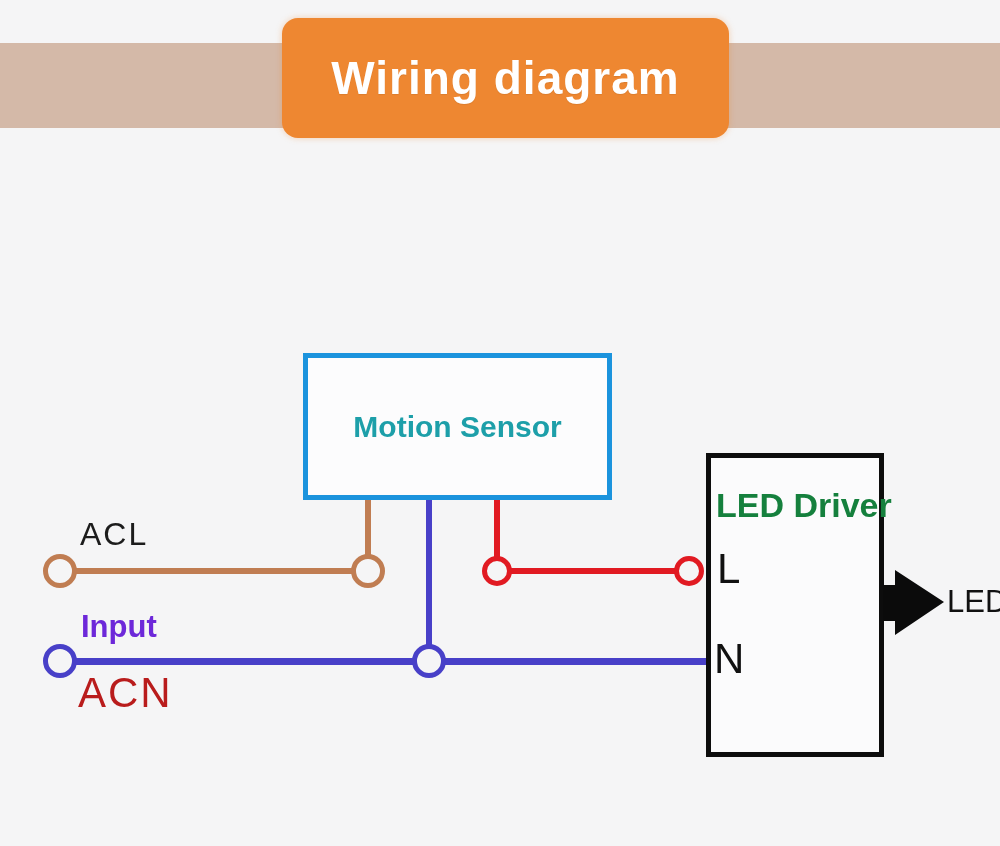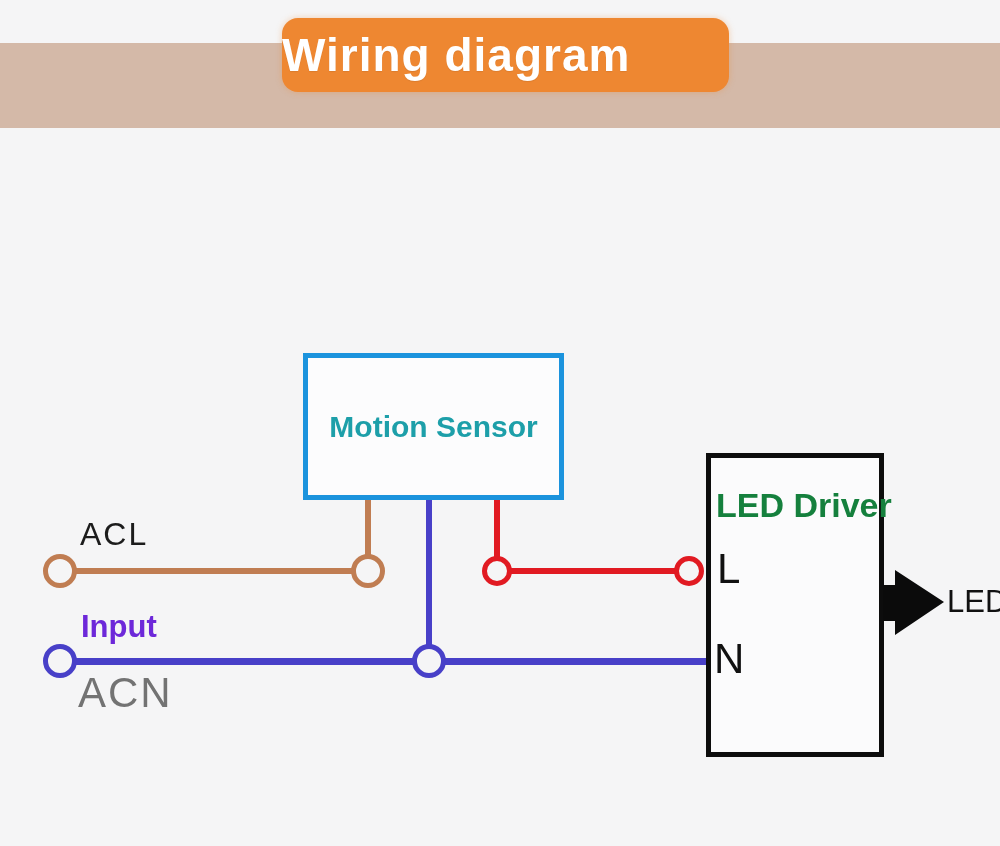--- a/index.html
+++ b/index.html
@@ -9,33 +9,33 @@
     font-family:"Liberation Sans", sans-serif;
   }
   .abs{position:absolute;}
 
   
   .header-band{
     left:0;top:43px;width:1000px;height:85px;
     background:#d4b9a8;
   }
   .header-button{
-    left:282px;top:18px;width:447px;height:74px;
+    left:282px;top:18px;width:447px;height:120px;
     background:#ee8731;border-radius:16px;
-    display:flex;align-items:center;
+    display:flex;align-items:center;justify-content:center;
     box-shadow:0 0 6px rgba(238,135,49,.35);
   }
   .header-title{
     color:#ffffff;font-size:46px;font-weight:bold;letter-spacing:1px;
     text-shadow:0 1px 1px rgba(0,0,0,.08);
   }
 
   
   .motion-box{
-    left:303px;top:353px;width:261px;height:147px;box-sizing:border-box;
+    left:303px;top:353px;width:309px;height:147px;box-sizing:border-box;
     border:5px solid #1b93dd;background:#fcfcfd;
     display:flex;align-items:center;justify-content:center;
   }
   .motion-label{color:#1d9fa9;font-size:30px;font-weight:bold;}
 
   .driver-box{
     left:706px;top:453px;width:178px;height:304px;box-sizing:border-box;
     border:5px solid #0d0d0d;background:#fbfbfc;
   }
   .driver-title{left:716px;top:488px;font-size:34px;color:#15803d;line-height:1;font-weight:bold;}
@@ -59,21 +59,21 @@
   .t-acl-left{left:43px;top:554px;}
   .t-acl-right{left:351px;top:554px;}
   .t-acn-left{left:43px;top:644px;}
   .t-acn-junction{left:412px;top:644px;}
   .t-sw-left{left:482px;top:556px;}
   .t-sw-right{left:674px;top:556px;}
 
   
   .lbl-acl{left:80px;top:518px;font-size:32px;color:#1c1c1c;line-height:1;letter-spacing:2px;}
   .lbl-input{left:81px;top:611px;font-size:31px;color:#6d28d9;font-weight:bold;line-height:1;}
-  .lbl-acn{left:78px;top:672px;font-size:42px;color:#737373;line-height:1;letter-spacing:2px;}
+  .lbl-acn{left:78px;top:672px;font-size:42px;color:#b91c1c;line-height:1;letter-spacing:2px;}
   .lbl-led{left:947px;top:586px;font-size:31px;color:#111;line-height:1;}
 
   .arrow-svg{left:883px;top:563px;}
 </style>
 </head>
 <body>
 
 <div class="abs header-band"></div>
 <div class="abs header-button">
   <span class="header-title">Wiring diagram</span>

